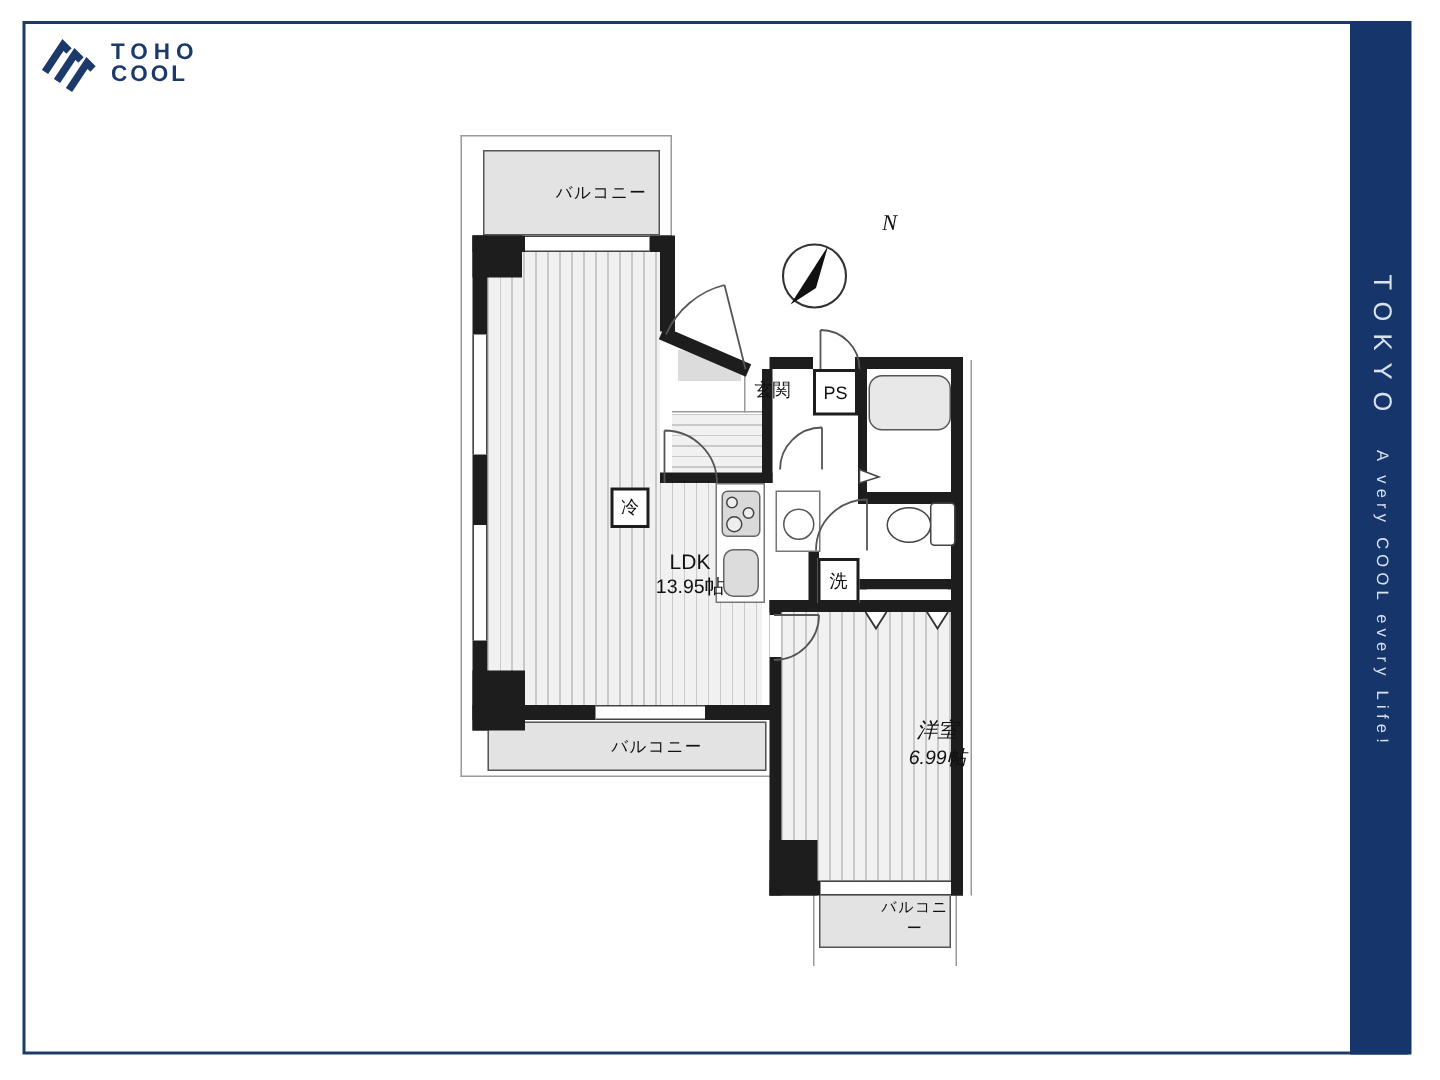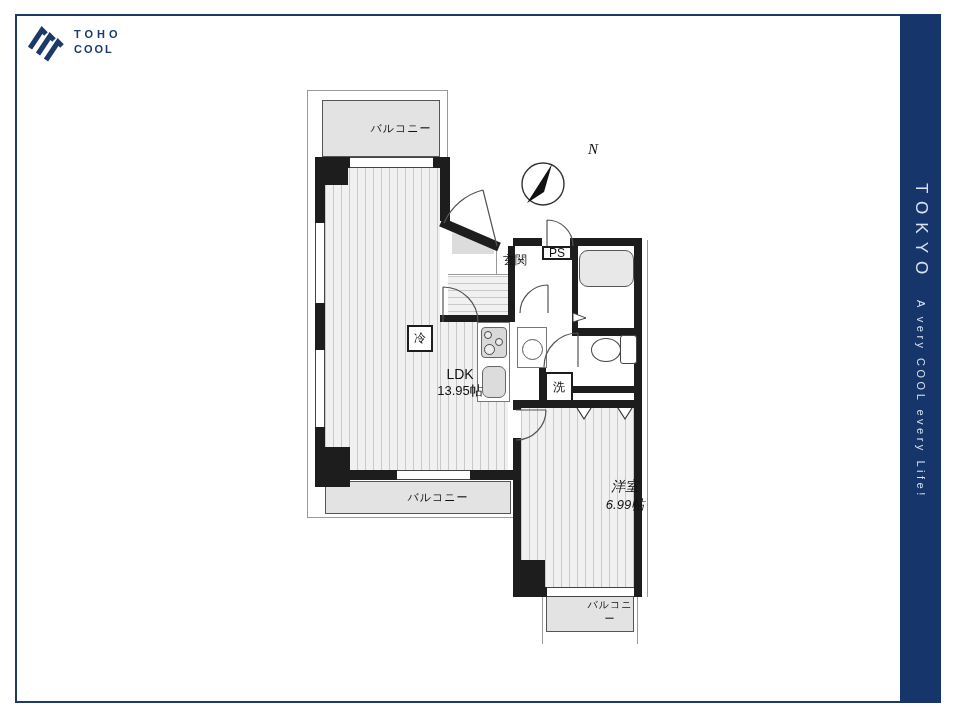--- a/index.html
+++ b/index.html
@@ -5,21 +5,21 @@
   html,body{margin:0;padding:0;}
   body{width:960px;height:720px;background:#ffffff;font-family:"Liberation Sans",sans-serif;position:relative;overflow:hidden;}
   .abs{position:absolute;}
   
   .frame{left:15px;top:14px;width:924px;height:689px;border:2px solid #1c3c66;box-sizing:border-box;}
   .sidebar{left:900px;top:14px;width:41px;height:689px;background:#16356b;}
   .v-text{writing-mode:vertical-rl;color:#d9e2ef;white-space:nowrap;}
   .city{left:911px;top:183px;font-size:17px;letter-spacing:8px;font-weight:400;}
   .tagline{left:915px;top:300px;font-size:11px;letter-spacing:3.5px;font-weight:400;}
   
-  .brand-text{left:74px;top:27px;color:#1b3a6b;font-weight:bold;font-size:11px;line-height:15px;}
+  .brand-text{left:74px;top:27px;color:#1b3a6b;font-weight:bold;font-size:15px;line-height:15px;}
   .brand-text .l1{letter-spacing:4px;}
   .brand-text .l2{letter-spacing:2px;}
   
   .wall{background:#1d1d1d;}
   .tl{background:#9a9a9a;}
   .balc{background:#e3e3e3;border:1px solid #555;box-sizing:border-box;display:flex;align-items:center;justify-content:center;font-size:11px;color:#222;letter-spacing:1px;}
   .floor-v{background:repeating-linear-gradient(to right,#c9c9c9 0px,#c9c9c9 1px,#f1f1f1 1px,#f1f1f1 8px);}
   .floor-h{background:repeating-linear-gradient(to bottom,#c9c9c9 0px,#c9c9c9 1px,#f1f1f1 1px,#f1f1f1 7px);}
   .win-h{background:#fff;border-top:1px solid #444;border-bottom:1px solid #444;box-sizing:border-box;}
   .win-v{background:#fff;border-left:1px solid #444;border-right:1px solid #444;box-sizing:border-box;}
@@ -97,21 +97,21 @@
   <div class="abs" style="left:513px;top:410px;width:8px;height:28px;background:#fff;"></div>
   <div class="abs wall" style="left:513px;top:560px;width:32px;height:37px;"></div>
   <div class="abs wall" style="left:513px;top:587px;width:129px;height:10px;"></div>
   <div class="abs win-h" style="left:547px;top:587px;width:87px;height:10px;"></div>
   <div class="abs wall" style="left:634px;top:238px;width:8px;height:359px;"></div>
   <div class="abs wall" style="left:539px;top:368px;width:7px;height:34px;"></div>
 
   <div class="abs tl" style="left:448px;top:274px;width:60px;height:1px;"></div>
   <div class="abs tl" style="left:496px;top:246px;width:1px;height:29px;"></div>
 
-  <div class="abs pbox" style="left:542px;top:246px;width:30px;height:14px;align-items:center;">
+  <div class="abs pbox" style="left:542px;top:246px;width:30px;height:31px;align-items:center;">
     <span>PS</span>
   </div>
   <div class="abs pbox" style="left:407px;top:325px;width:26px;height:27px;">
     <span>冷</span>
   </div>
   <div class="abs pbox" style="left:545px;top:372px;width:28px;height:30px;">
     <span>洗</span>
   </div>
 
   <div class="abs fix" style="left:477px;top:322px;width:33px;height:80px;"></div>

